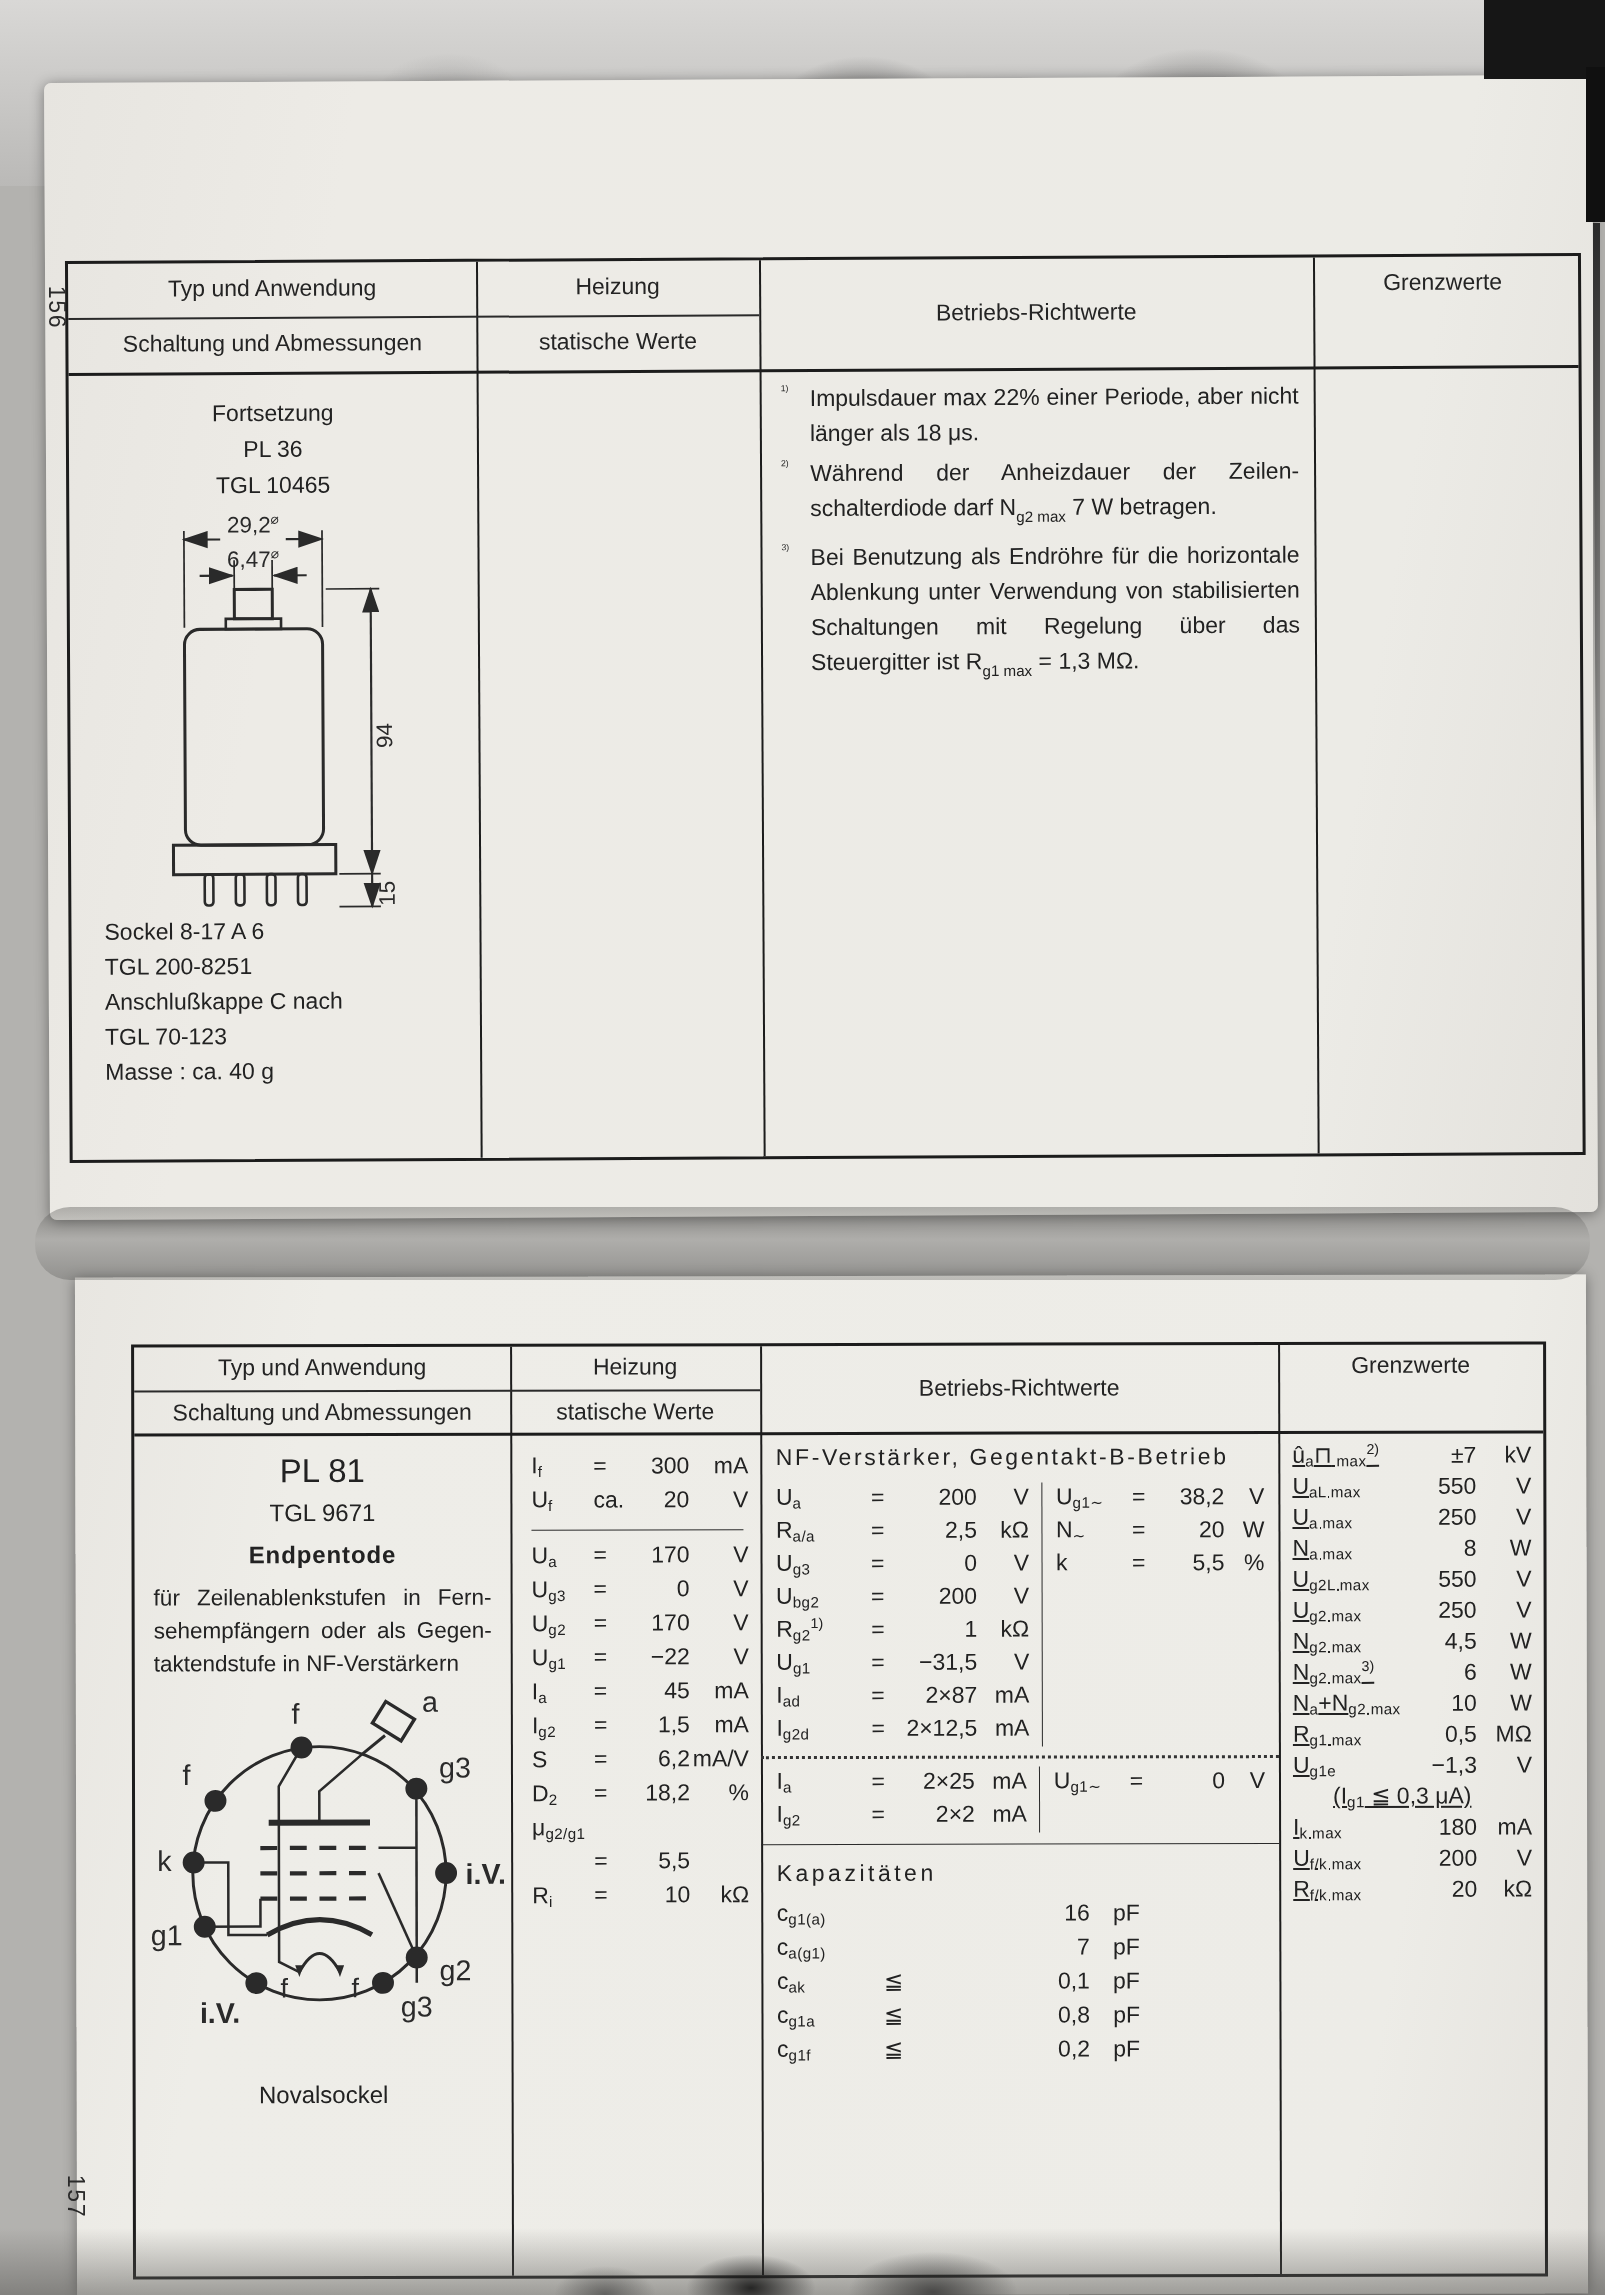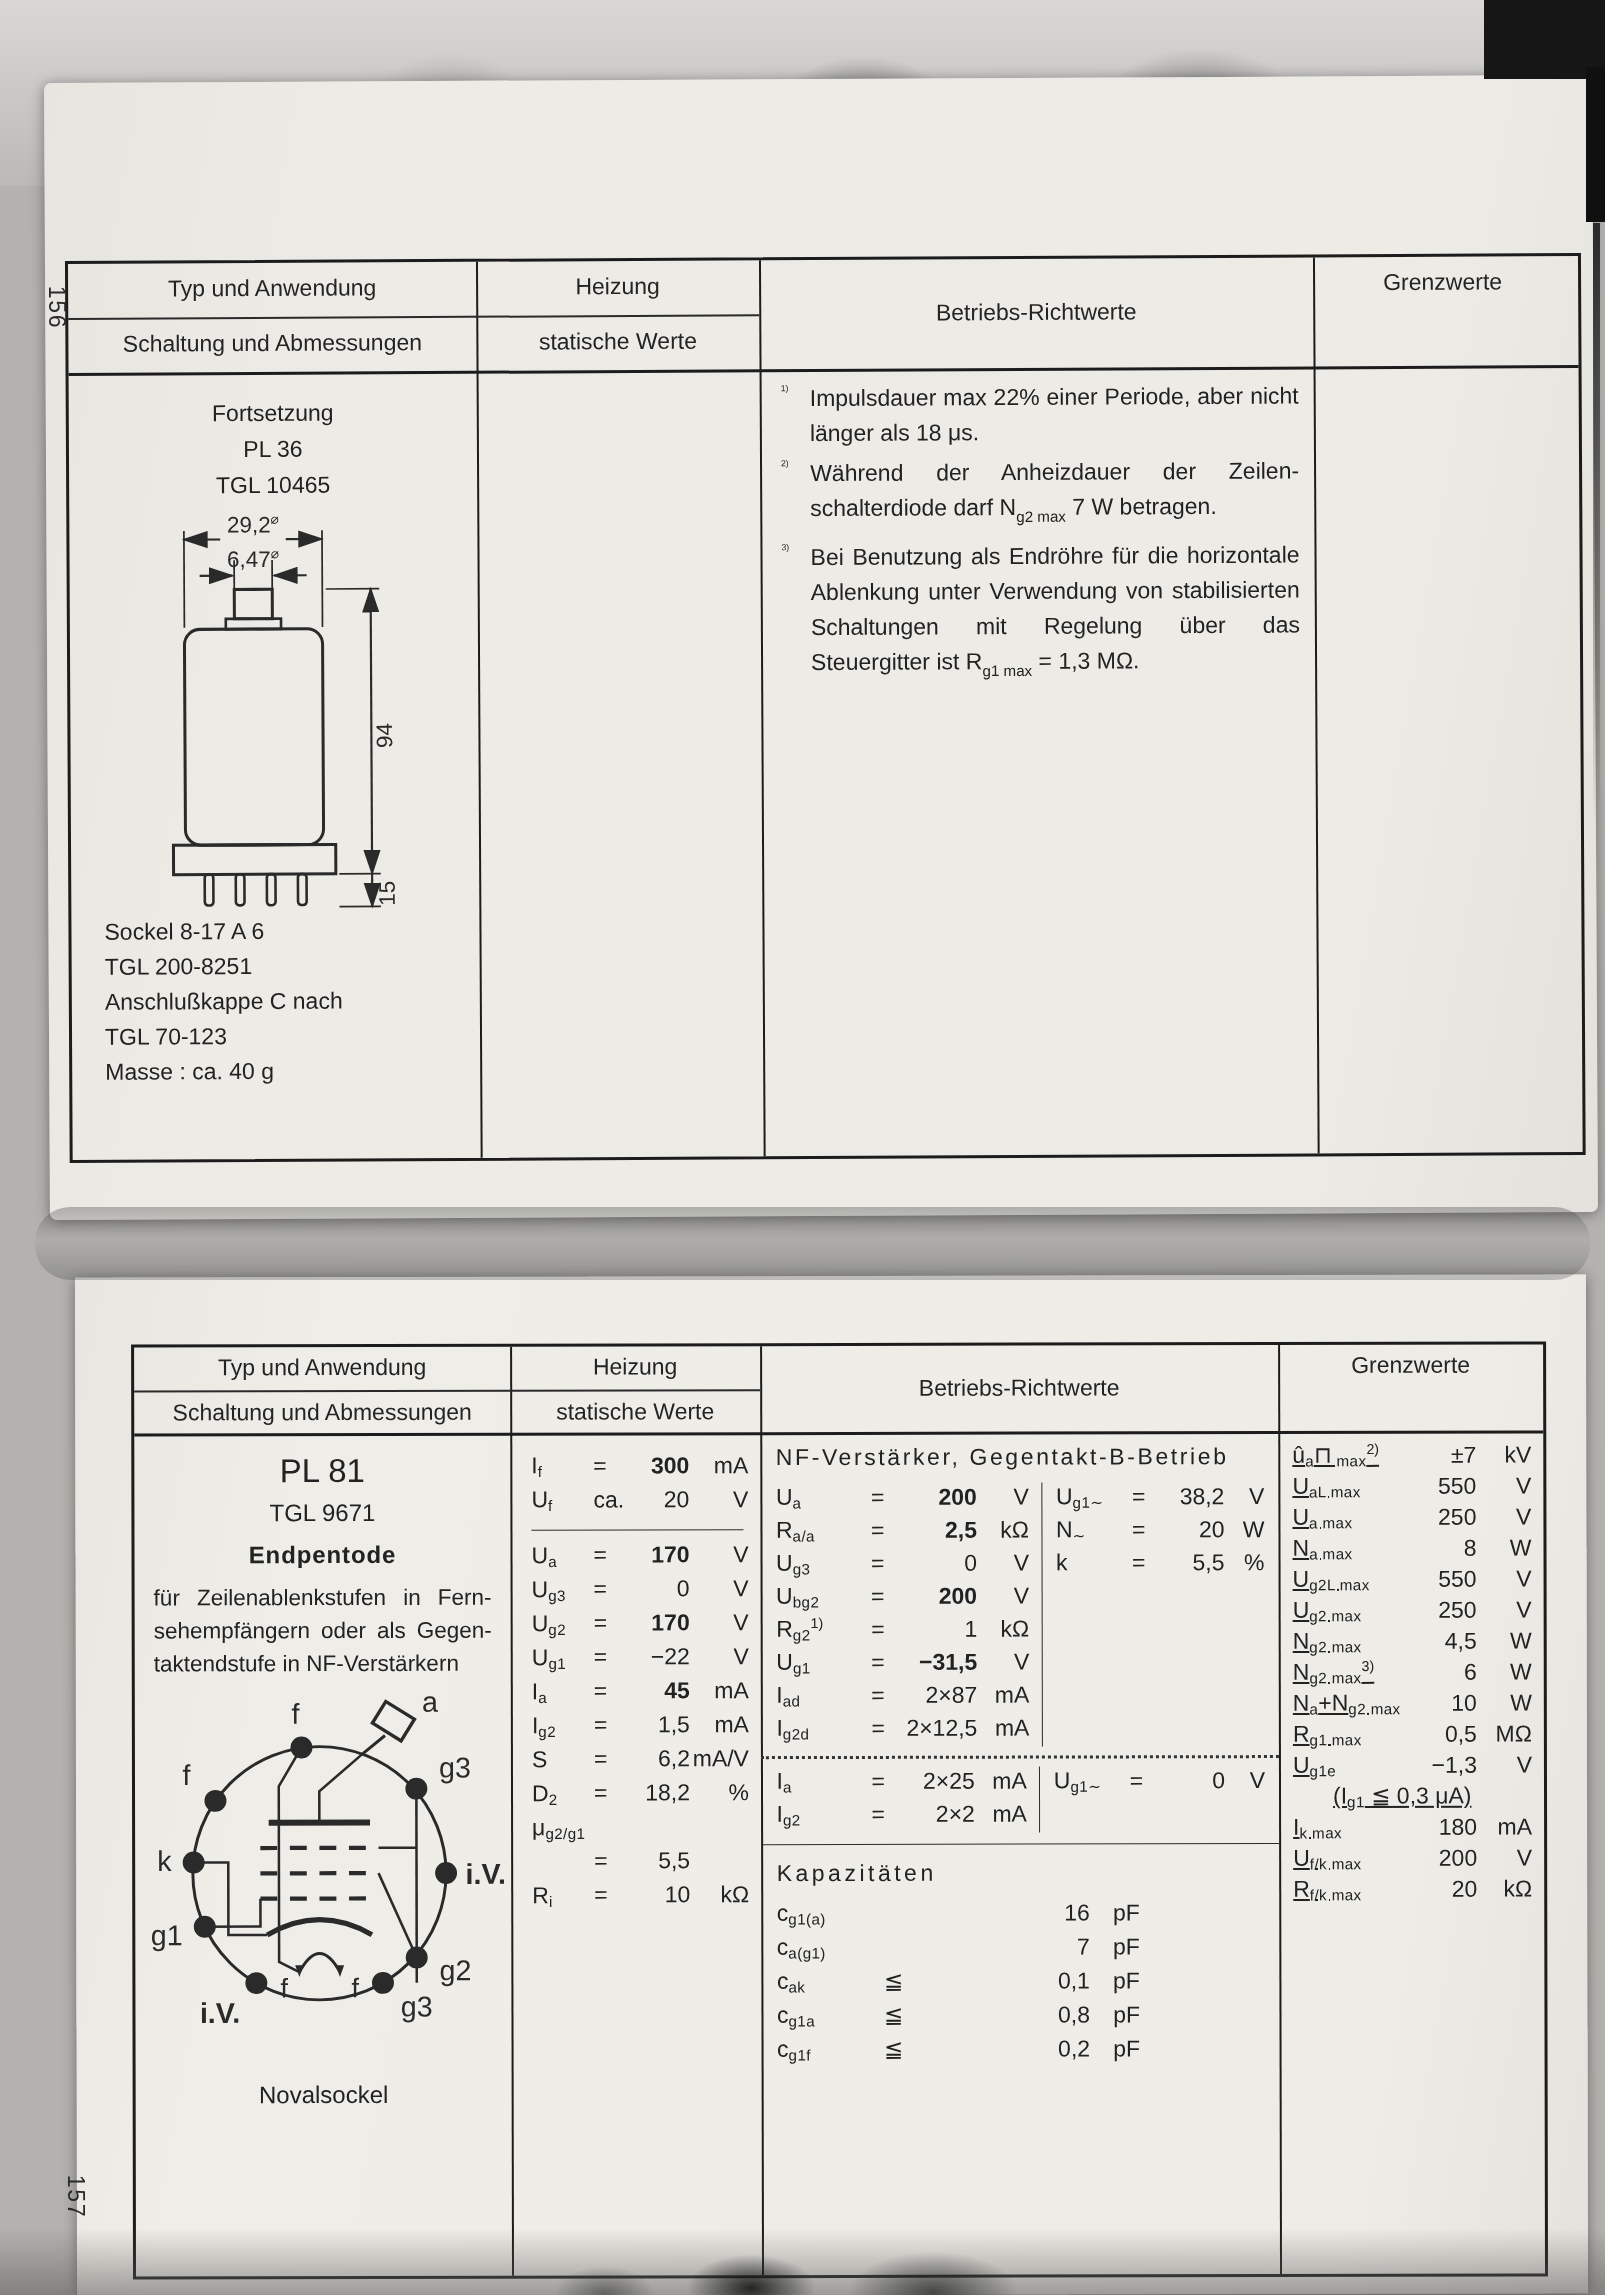--- a/index.html
+++ b/index.html
@@ -42,21 +42,21 @@
   .hdr-a{height:109px;} .hdr-b{height:86px;}
   .hsplit{position:absolute;left:0;height:1.7px;background:#2a2a2a;}
   .hcell{position:absolute;text-align:center;font-size:23px;color:#242424;white-space:nowrap;}
   
   .row{display:flex;align-items:baseline;font-size:23px;white-space:nowrap;}
   .row sub{font-size:66%;vertical-align:-22%;letter-spacing:0.4px;}
   .row sup{font-size:62%;vertical-align:super;}
   .row .eq{text-align:left;}
   .row .v{flex:1;text-align:right;}
   .row .u{text-align:right;}
-  [data-b="1"] .v{font-weight:700;}
+  [data-b="1"] .v{font-weight:400;}
   [data-ind="1"]{padding-left:40px;}
   .hz .row{height:34px;} .hz .lab{flex:0 0 auto;min-width:62px;} .hz .eq{width:43px;} .hz .u{width:59px;}
   .hz-div{border-top:1.7px solid #2a2a2a;margin:10.4px 5.2px 10.4px 0;}
   .bz .row{height:33px;} .bz .lab{flex:0 0 auto;min-width:95px;} .bz .eq{width:35px;} .bz .u{width:52px;}
   .bzr .lab{min-width:76px;} .bzr .eq{width:31px;} .bzr .u{width:40px;}
   .cap .row{height:34px;width:363px;} .cap .lab{flex:0 0 auto;min-width:107px;} .cap .eq{width:50px;} .cap .u{width:50px;}
   .gz .row{height:31px;} .gz .lab{flex:0 0 auto;text-decoration:underline;} .gz .u{width:55px;}
   
   .col-a1{position:absolute;left:0;top:109px;width:408px;bottom:0;}
   .ctr{text-align:center;font-size:23px;}

